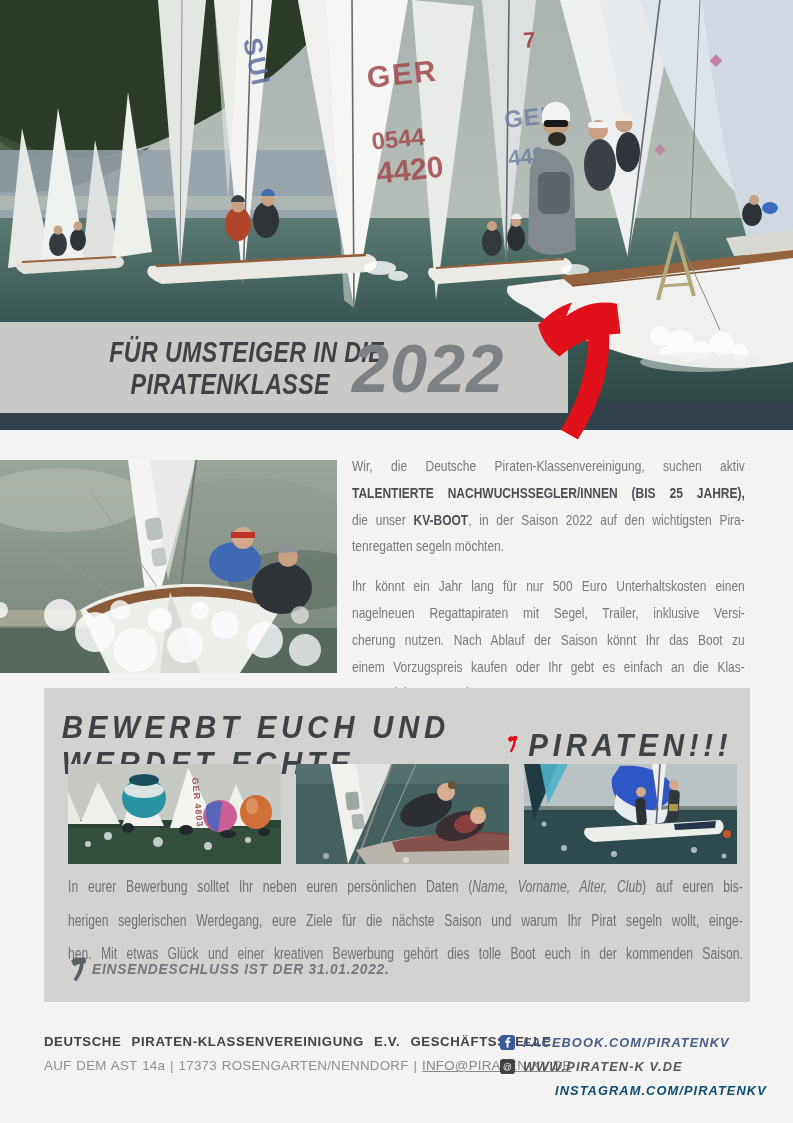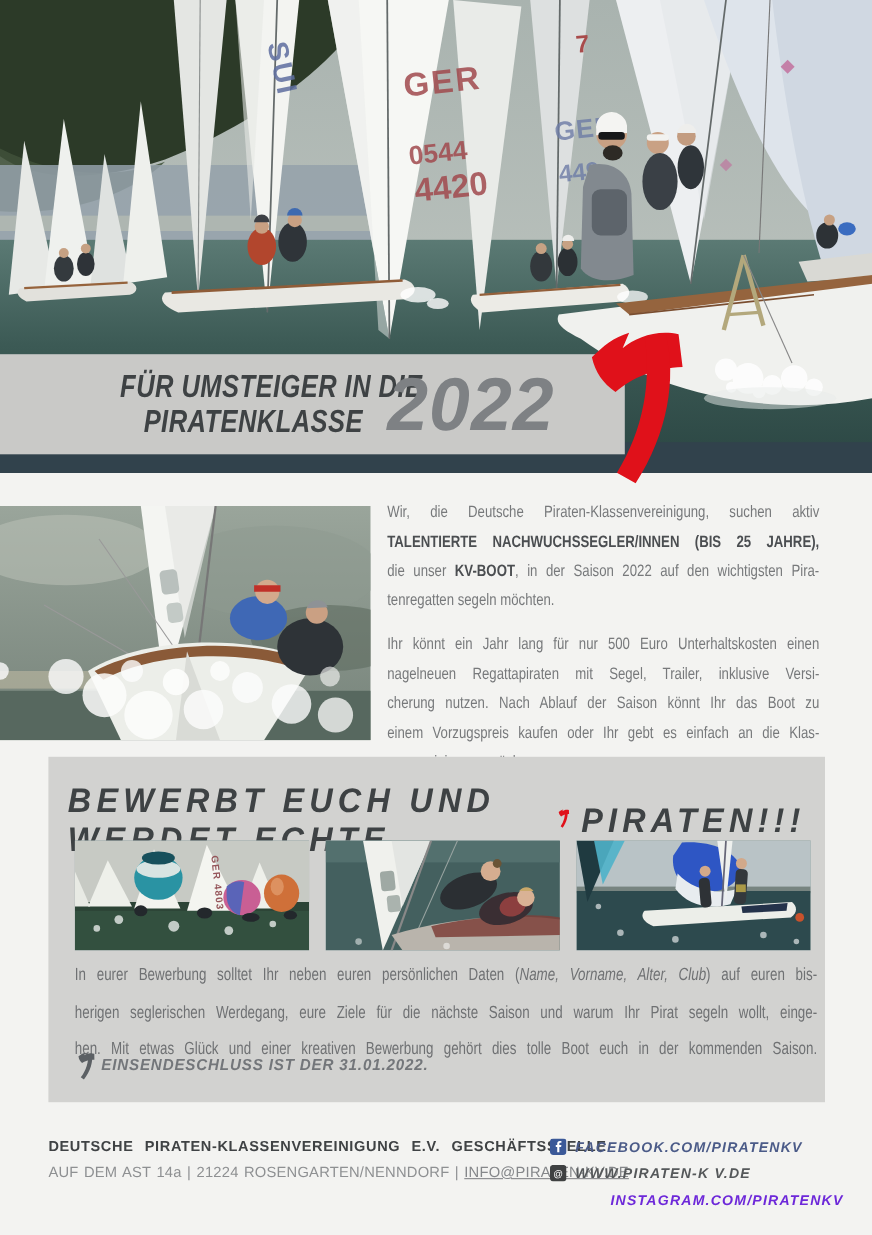--- a/index.html
+++ b/index.html
@@ -78,21 +78,21 @@
   .f-addr {
     margin-top:9px; font-size:13.4px; color:#8e9092; letter-spacing:.2px;
     word-spacing:1px; white-space:nowrap;
   }
   .f-email { color:#85878a; text-decoration:underline; cursor:pointer; }
   .f-right { width:250px; padding-top:1px; }
   .s-row { display:flex; align-items:flex-start; gap:8px; margin-bottom:9px; cursor:pointer; }
   .s-label { font-style:italic; font-weight:bold; font-size:12.8px; letter-spacing:1.1px; white-space:nowrap; }
   .s-facebook { color:#4b5b88; }
   .s-web { color:#55585a; }
-  .s-instagram { color:#6d28d9;margin-left:47px; }
+  .s-instagram { color:#0c4a6e;margin-left:47px; }
 </style>
 </head>
 <body>
 
 <div class="page">
 
   <div class="hero">
     <svg width="793" height="430" viewBox="0 0 793 430">
       <defs>
         <linearGradient id="wtr" x1="0" y1="0" x2="0" y2="1">
@@ -436,21 +436,21 @@
         </g>
       </svg>
       <span class="deadline-label">EINSENDESCHLUSS IST DER  31.01.2022.</span>
     </div>
   </div>
 
   <div class="footer">
     <div class="f-left">
       <div class="f-org">DEUTSCHE PIRATEN-KLASSENVEREINIGUNG E.V. GESCHÄFTSSTELLE</div>
       <div class="f-addr">
-        <span>AUF DEM AST 14a  |  21224 ROSENGARTEN/NENNDORF | </span><span class="f-email">INFO@PIRATEN-KV.DE</span>
+        <span>AUF DEM AST 14a  |  17373 ROSENGARTEN/NENNDORF | </span><span class="f-email">INFO@PIRATEN-KV.DE</span>
       </div>
     </div>
     <div class="f-right">
       <div class="s-row">
         <svg width="15" height="15" viewBox="0 0 24 24">
           <rect width="24" height="24" rx="5" fill="#3b5998"></rect>
           <path d="M16.6,6.2 h-2 c-.5,0 -1,.6 -1,1.2 v1.9 h3 l-.45,2.9 h-2.55 V20 h-3.1 v-7.8 H8.4 v-2.9 h2.1 V7.6 c0,-2.2 1.5,-3.9 3.6,-3.9 h2.5 Z" fill="#ffffff"></path>
         </svg>
         <span class="s-label s-facebook">FACEBOOK.COM/PIRATENKV</span>
       </div>

